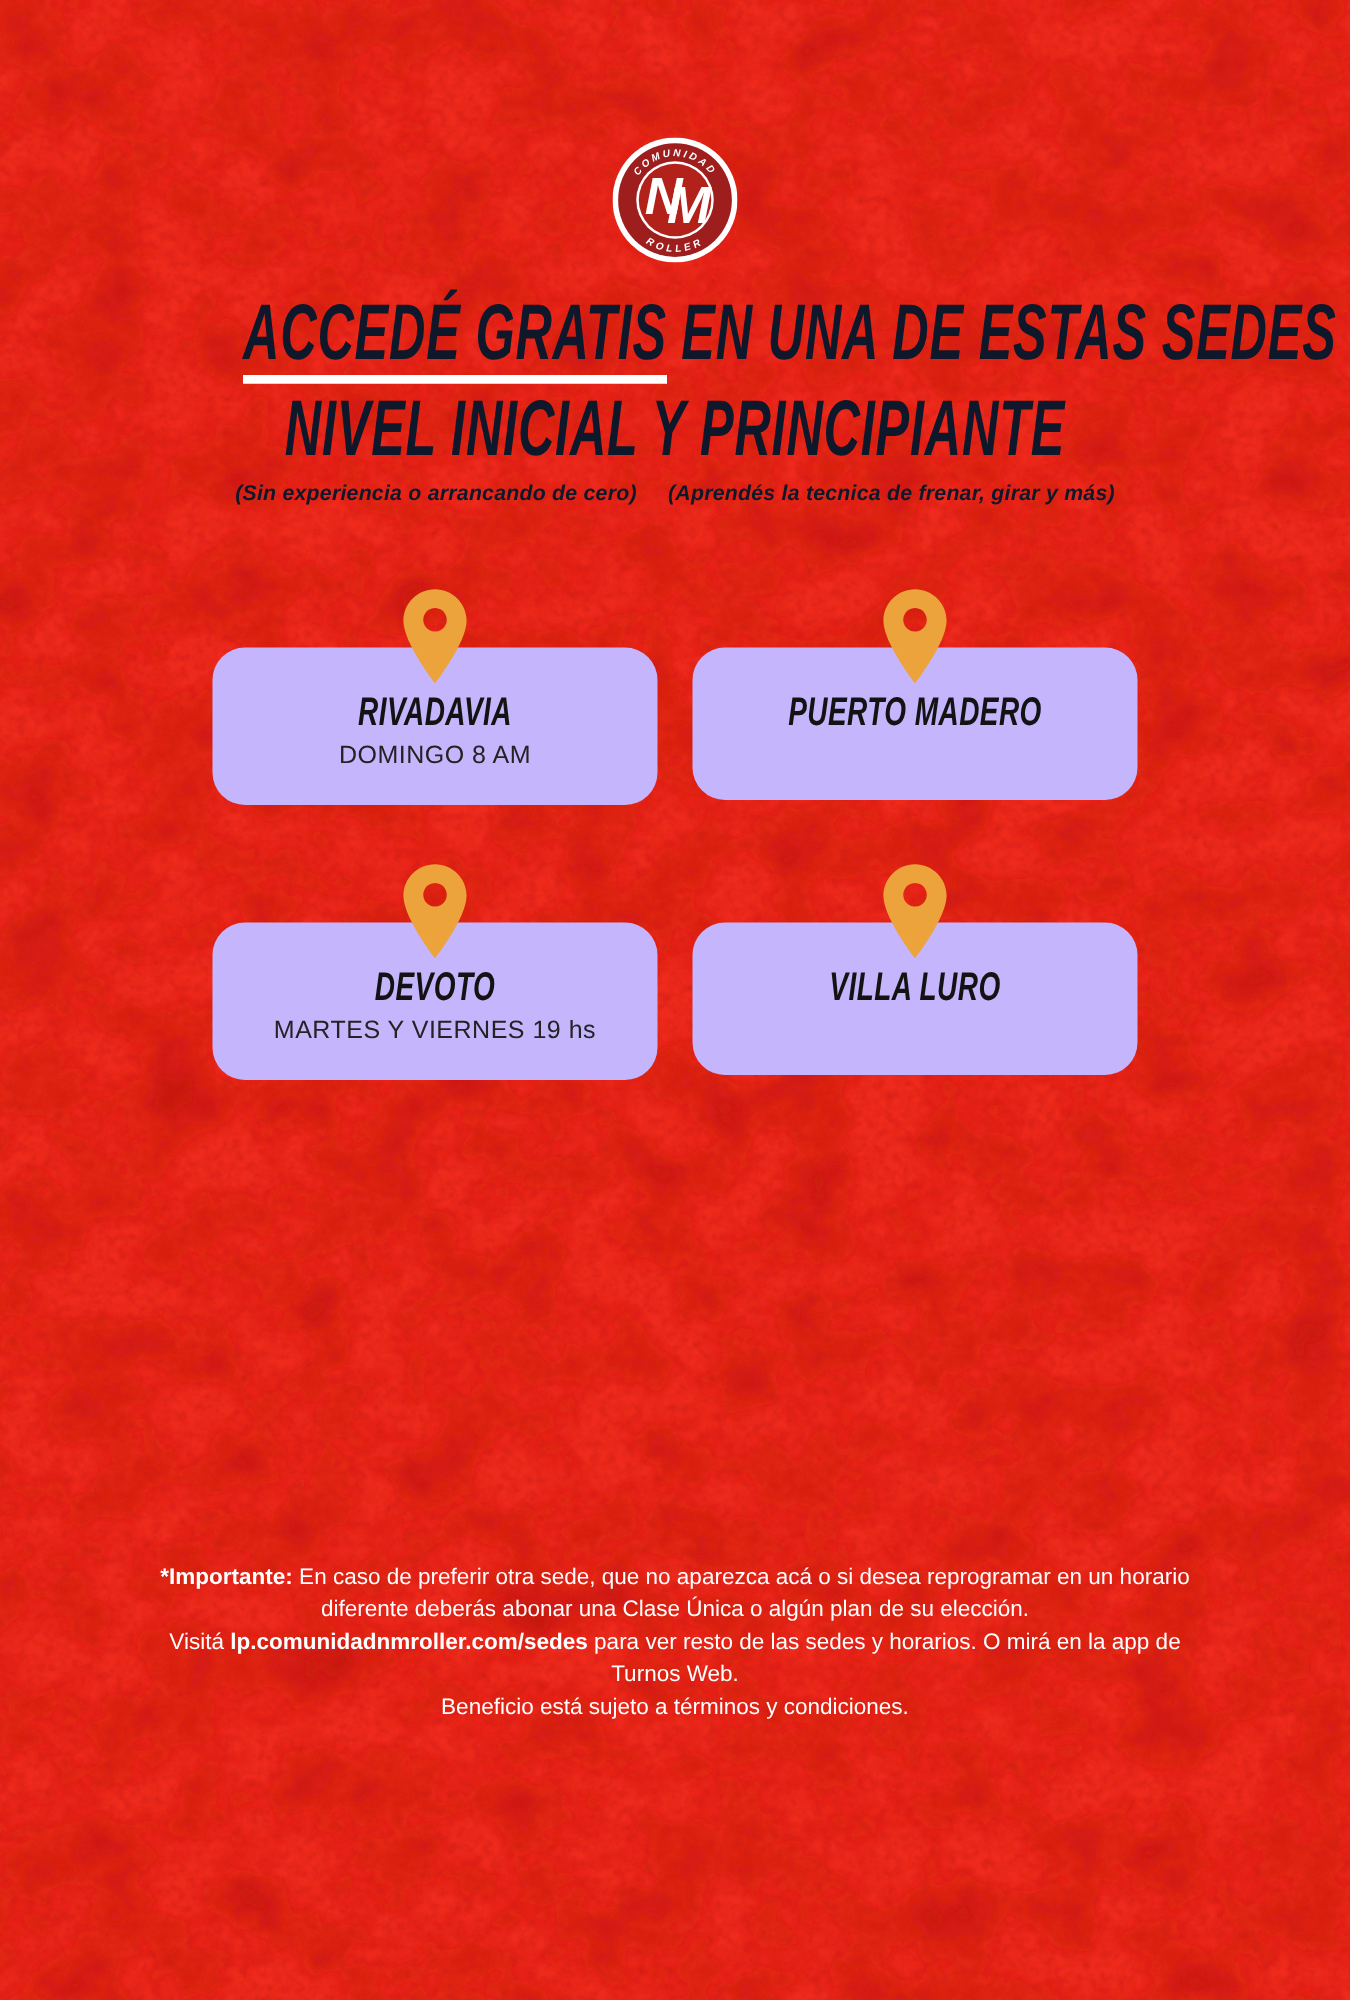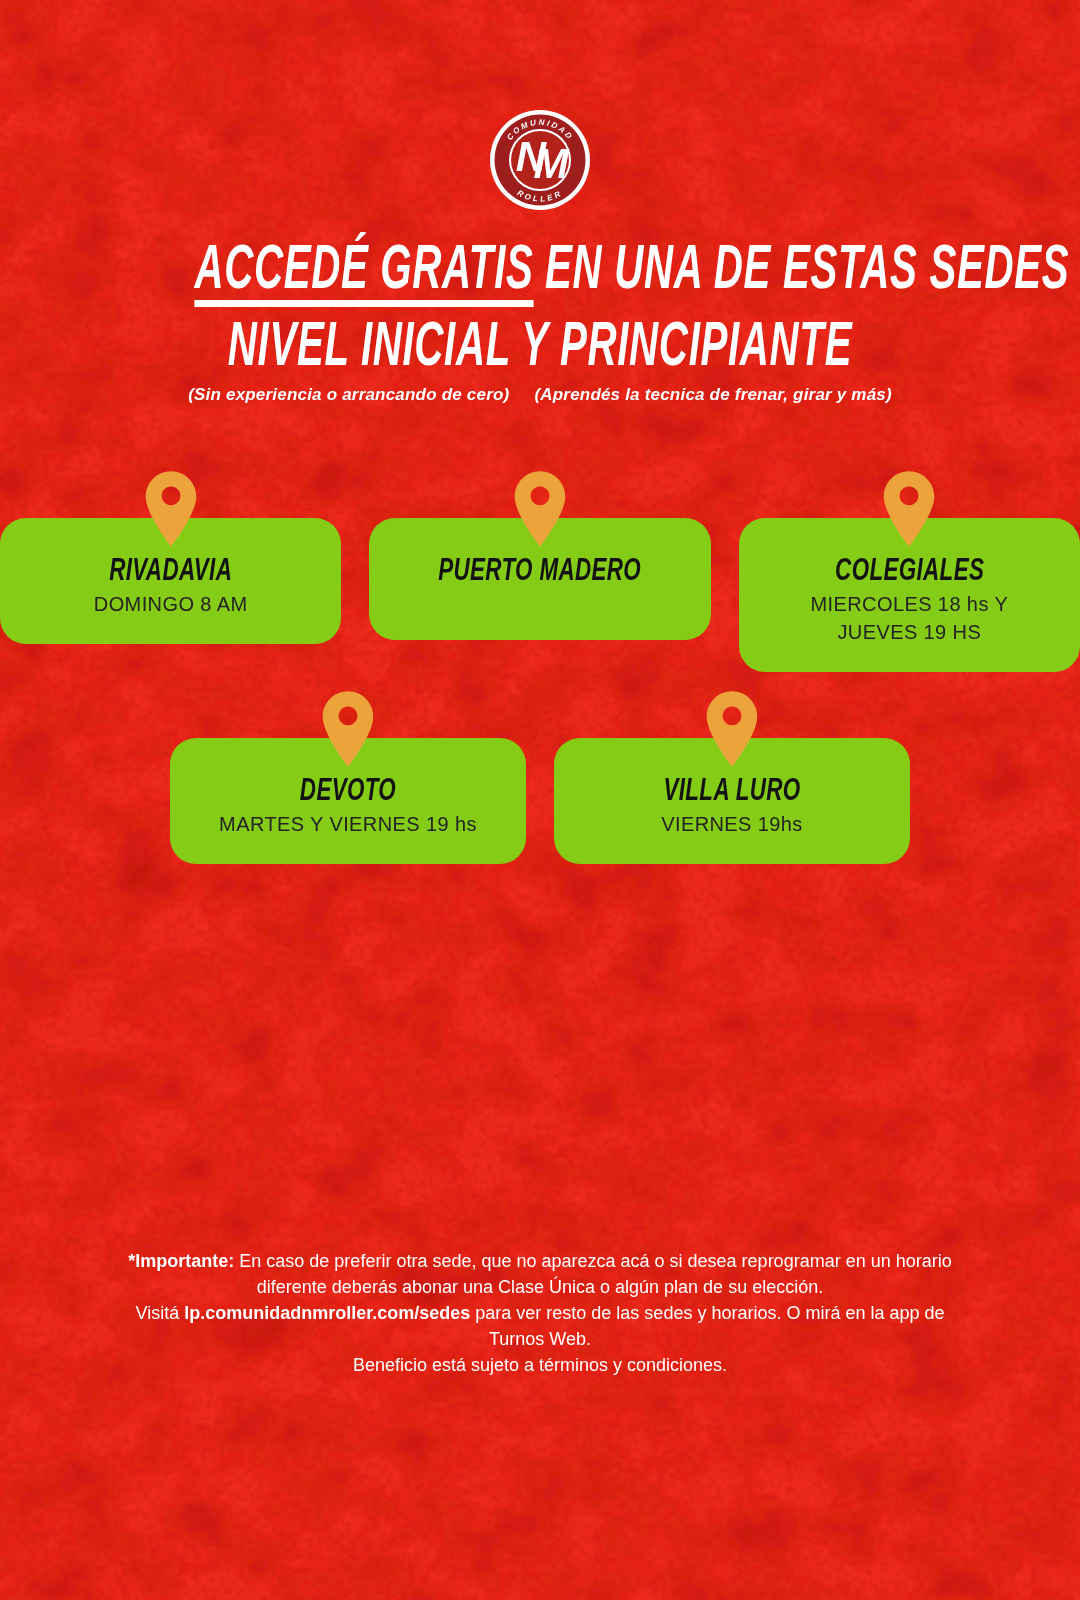--- a/index.html
+++ b/index.html
@@ -7,40 +7,40 @@
     position:relative;width:1080px;height:1600px;overflow:hidden;
     background:#ee2a1d;
     font-family:"Liberation Sans",sans-serif;
   }
   .bg-svg{position:absolute;left:0;top:0;display:block;}
 
   
   .logo-wrap{position:absolute;top:110px;left:50%;transform:translateX(-50%);width:100px;height:100px;}
 
   
-  .headline{position:absolute;top:236px;left:0;width:100%;text-align:center;color:#ffffff;}
+  .headline{position:absolute;top:236px;left:0;width:100%;text-align:center;color:#0f172a;}
   .h-line{
     font-weight:bold;font-style:italic;font-size:63px;line-height:60px;
     white-space:nowrap;transform:scaleX(0.64);transform-origin:50% 50%;
     letter-spacing:1px;
   }
   .h-line2{margin-top:6px;}
   .u-part{display:inline-block;border-bottom:7px solid #ffffff;padding-bottom:4px;margin-right:18px;}
   .subnotes{
     margin-top:12px;display:flex;justify-content:center;gap:25px;
     font-style:italic;font-weight:bold;font-size:17px;letter-spacing:0.2px;
   }
 
   
   .row{position:absolute;left:0;width:100%;display:flex;justify-content:center;gap:28px;align-items:flex-start;}
   .row-1{top:518px;}
   .row-2{top:738px;}
   .card{
     position:relative;width:356px;min-height:122px;box-sizing:border-box;
-    background:#84cc16;border-radius:26px;text-align:center;
+    background:#c4b5fd;border-radius:26px;text-align:center;
     padding:33px 12px 26px;
   }
   .pin{position:absolute;top:-48px;left:50%;transform:translateX(-50%);width:54px;height:78px;}
   .card-title{
     margin:0;font-size:32px;font-weight:bold;font-style:italic;color:#131313;
     white-space:nowrap;transform:scaleX(0.7);transform-origin:50% 50%;letter-spacing:0.5px;
   }
   .card-schedule{margin:2px 0 0;font-size:20px;color:#232323;letter-spacing:0.4px;line-height:1.4;}
   .sched-line{display:block;white-space:nowrap;}
 
@@ -126,31 +126,20 @@
     </div>
 
     <div class="card">
       <svg class="pin" viewBox="0 0 40 58">
         <path fill="#eda33c" fill-rule="evenodd" d="M20,1 C9.6,1 1.2,9.4 1.2,19.8 C1.2,33 20,57 20,57 C20,57 38.8,33 38.8,19.8 C38.8,9.4 30.4,1 20,1 Z
              M20,12.2 a7,7 0 1,0 0.01,0 Z"></path>
       </svg>
       <h2 class="card-title">PUERTO MADERO</h2>
     </div>
 
-    <div class="card">
-      <svg class="pin" viewBox="0 0 40 58">
-        <path fill="#eda33c" fill-rule="evenodd" d="M20,1 C9.6,1 1.2,9.4 1.2,19.8 C1.2,33 20,57 20,57 C20,57 38.8,33 38.8,19.8 C38.8,9.4 30.4,1 20,1 Z
-             M20,12.2 a7,7 0 1,0 0.01,0 Z"></path>
-      </svg>
-      <h2 class="card-title">COLEGIALES</h2>
-      <p class="card-schedule">
-        <span class="sched-line">MIERCOLES 18 hs Y</span>
-        <span class="sched-line">JUEVES 19 HS</span>
-      </p>
-    </div>
   </section>
 
   <section class="row row-2">
 
     <div class="card">
       <svg class="pin" viewBox="0 0 40 58">
         <path fill="#eda33c" fill-rule="evenodd" d="M20,1 C9.6,1 1.2,9.4 1.2,19.8 C1.2,33 20,57 20,57 C20,57 38.8,33 38.8,19.8 C38.8,9.4 30.4,1 20,1 Z
              M20,12.2 a7,7 0 1,0 0.01,0 Z"></path>
       </svg>
       <h2 class="card-title">DEVOTO</h2>
@@ -160,24 +149,20 @@
       </p>
     </div>
 
 
     <div class="card">
       <svg class="pin" viewBox="0 0 40 58">
         <path fill="#eda33c" fill-rule="evenodd" d="M20,1 C9.6,1 1.2,9.4 1.2,19.8 C1.2,33 20,57 20,57 C20,57 38.8,33 38.8,19.8 C38.8,9.4 30.4,1 20,1 Z
              M20,12.2 a7,7 0 1,0 0.01,0 Z"></path>
       </svg>
       <h2 class="card-title">VILLA LURO</h2>
-      <p class="card-schedule">
-        <span class="sched-line">VIERNES 19hs</span>
-        <span class="sched-line"></span>
-      </p>
     </div>
   </section>
 
   <footer class="footer">
     <p class="f-important">
       <strong>*Importante:</strong>
       <span>En caso de preferir otra sede, que no aparezca acá o si desea reprogramar en un horario diferente deberás abonar una Clase Única o algún plan de su elección.</span>
     </p>
     <p class="f-visit">
       <span>Visitá</span>

